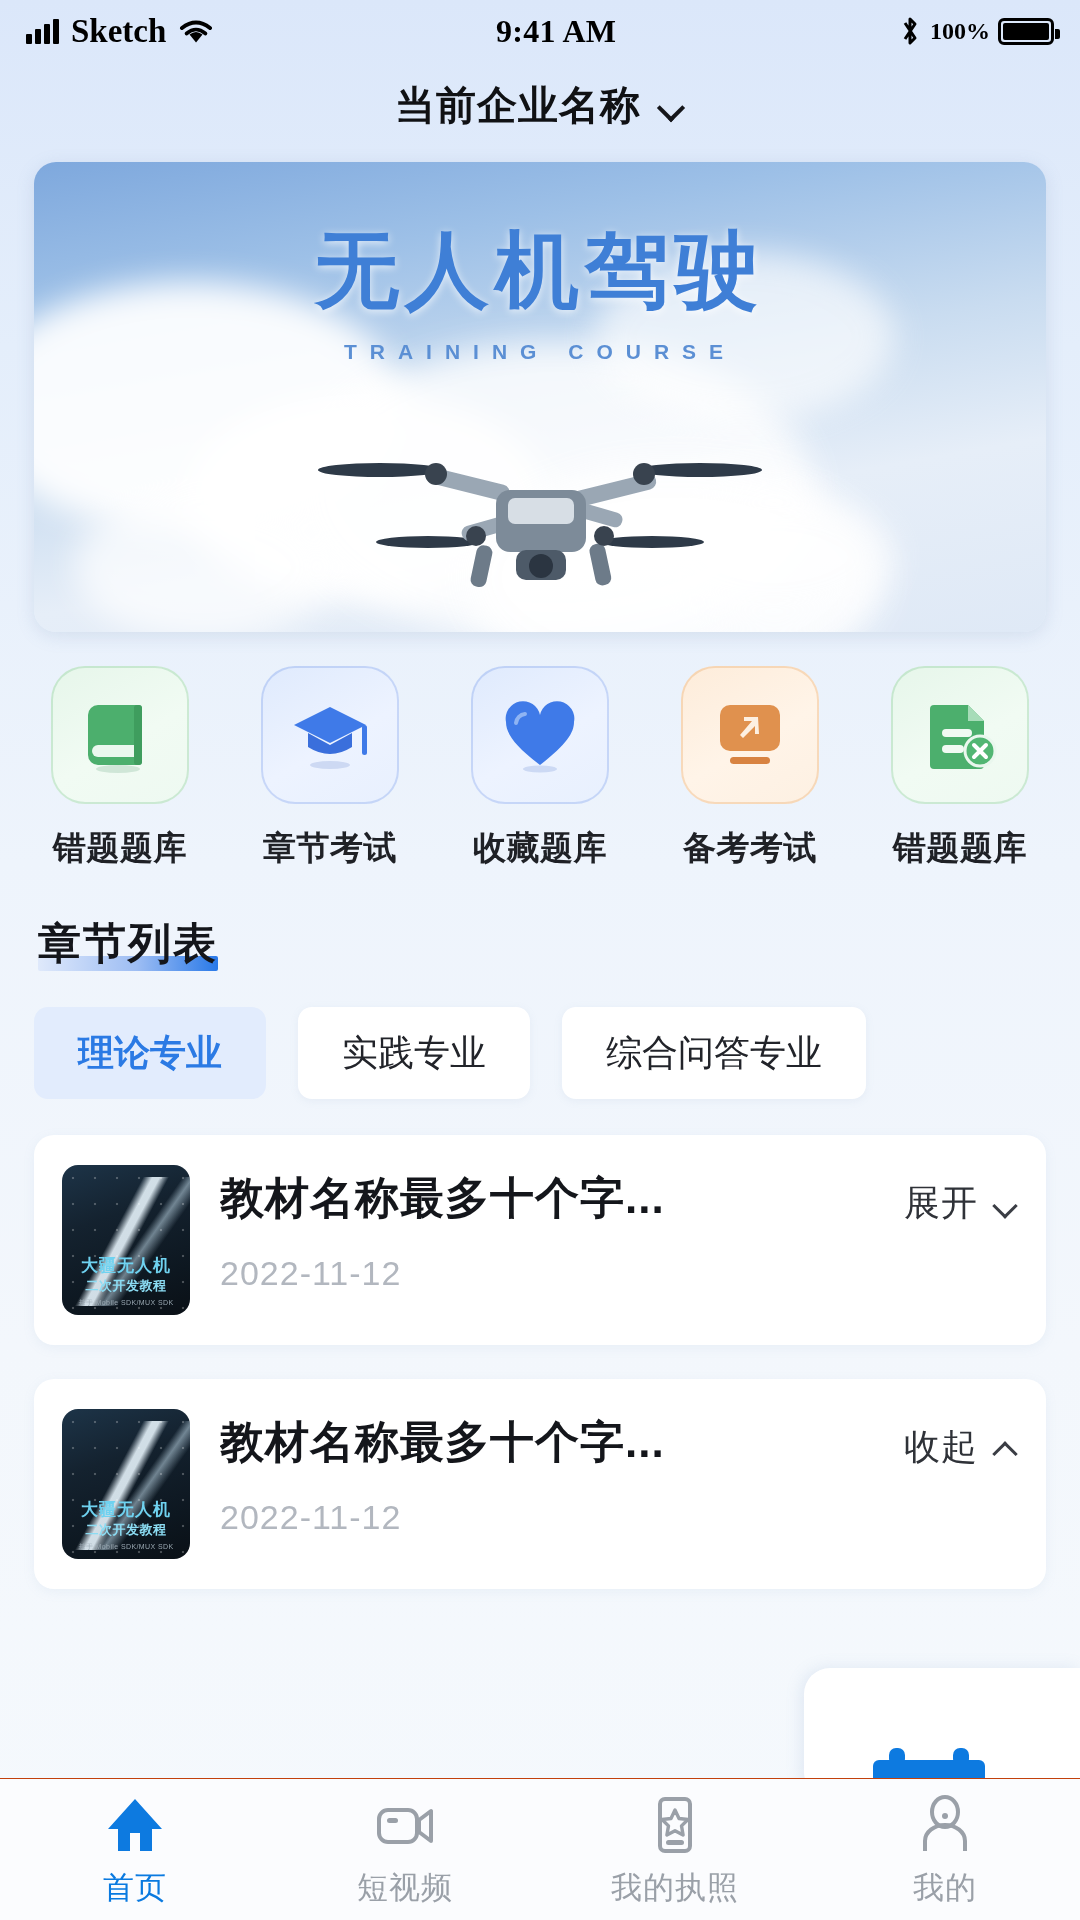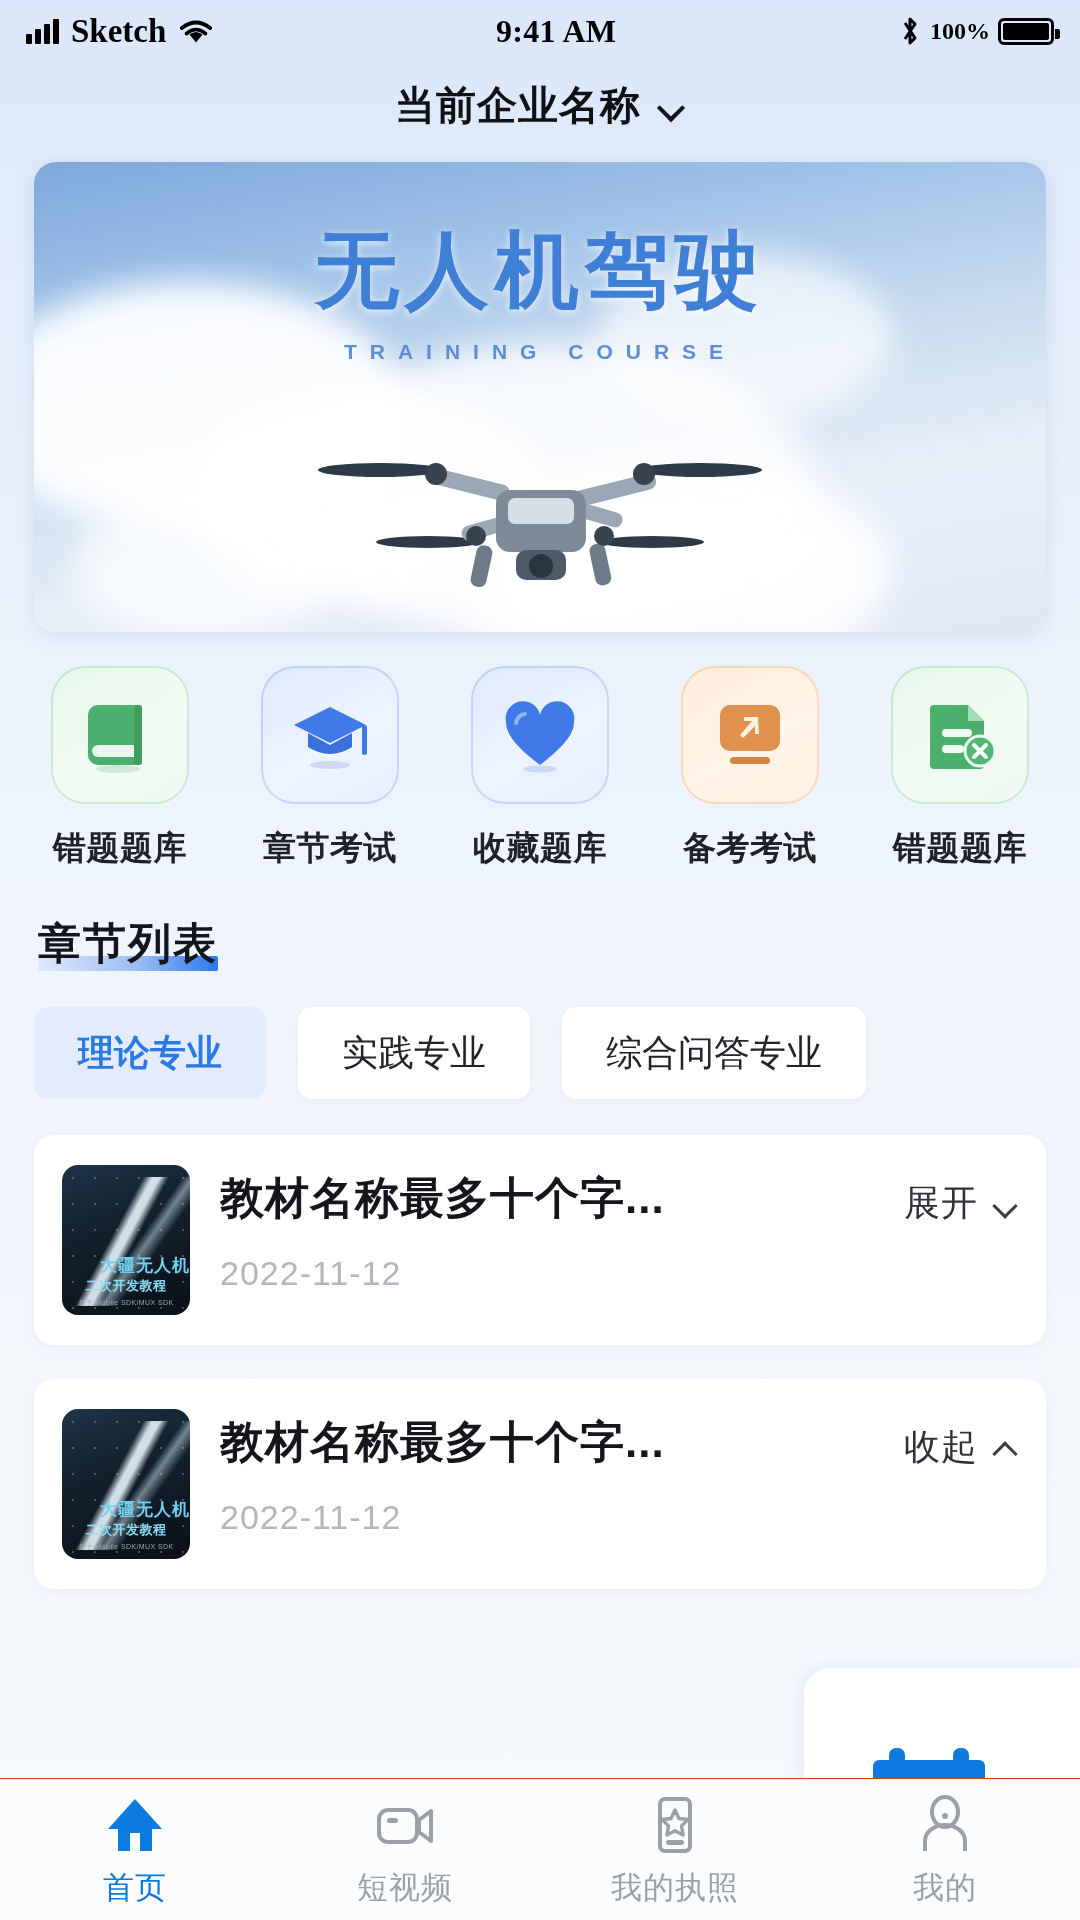--- a/index.html
+++ b/index.html
@@ -87,21 +87,21 @@
         margin-bottom:34px;box-shadow:0 3px 12px rgba(140,165,195,.10);}
   .thumb{width:128px;height:150px;border-radius:16px;flex:none;overflow:hidden;position:relative;
          background:linear-gradient(160deg,#1d3448 0%,#14222f 35%,#0d1720 75%,#0a1016 100%);}
   .thumb .shore{position:absolute;left:-10%;top:8%;width:130%;height:86%;
     background:
       linear-gradient(118deg,transparent 40%,rgba(225,238,246,.92) 44%,rgba(225,238,246,.92) 47%,transparent 51%),
       linear-gradient(125deg,transparent 52%,rgba(190,215,230,.55) 56%,transparent 62%);}
   .thumb .dots{position:absolute;inset:0;
     background-image:radial-gradient(circle,rgba(255,255,255,.55) 1px,transparent 1.6px);
     background-size:22px 26px;opacity:.45;}
-  .thumb .t1{position:absolute;left:0;right:0;bottom:38px;text-align:right;font-size:17px;font-weight:800;color:#6fd2f0;letter-spacing:1px;}
+  .thumb .t1{position:absolute;left:0;right:0;bottom:38px;text-align:center;font-size:17px;font-weight:800;color:#6fd2f0;letter-spacing:1px;}
   .thumb .t2{position:absolute;left:0;right:0;bottom:20px;text-align:center;font-size:13px;font-weight:700;color:#8bdcf3;letter-spacing:.5px;}
   .thumb .t3{position:absolute;left:0;right:0;bottom:7px;text-align:center;font-size:7px;color:#9aa8b2;letter-spacing:.4px;}
   .cbody{flex:1;min-width:0;padding-top:4px;}
   .ctitle{font-size:44px;font-weight:800;color:#14161b;letter-spacing:1px;white-space:nowrap;overflow:hidden;text-overflow:ellipsis;}
   .cdate{margin-top:26px;font-size:34px;color:#b2b7bf;letter-spacing:1px;}
   .ctoggle{flex:none;display:flex;align-items:center;gap:16px;padding-top:14px;}
   .ctoggle span{font-size:36px;color:#2f3238;letter-spacing:1px;}
   .cv{width:24px;height:14px;position:relative;}
   .cv::before{content:"";position:absolute;left:2px;top:0;width:15px;height:15px;
     border-right:3px solid #3a3d44;border-bottom:3px solid #3a3d44;transform:rotate(45deg);}

